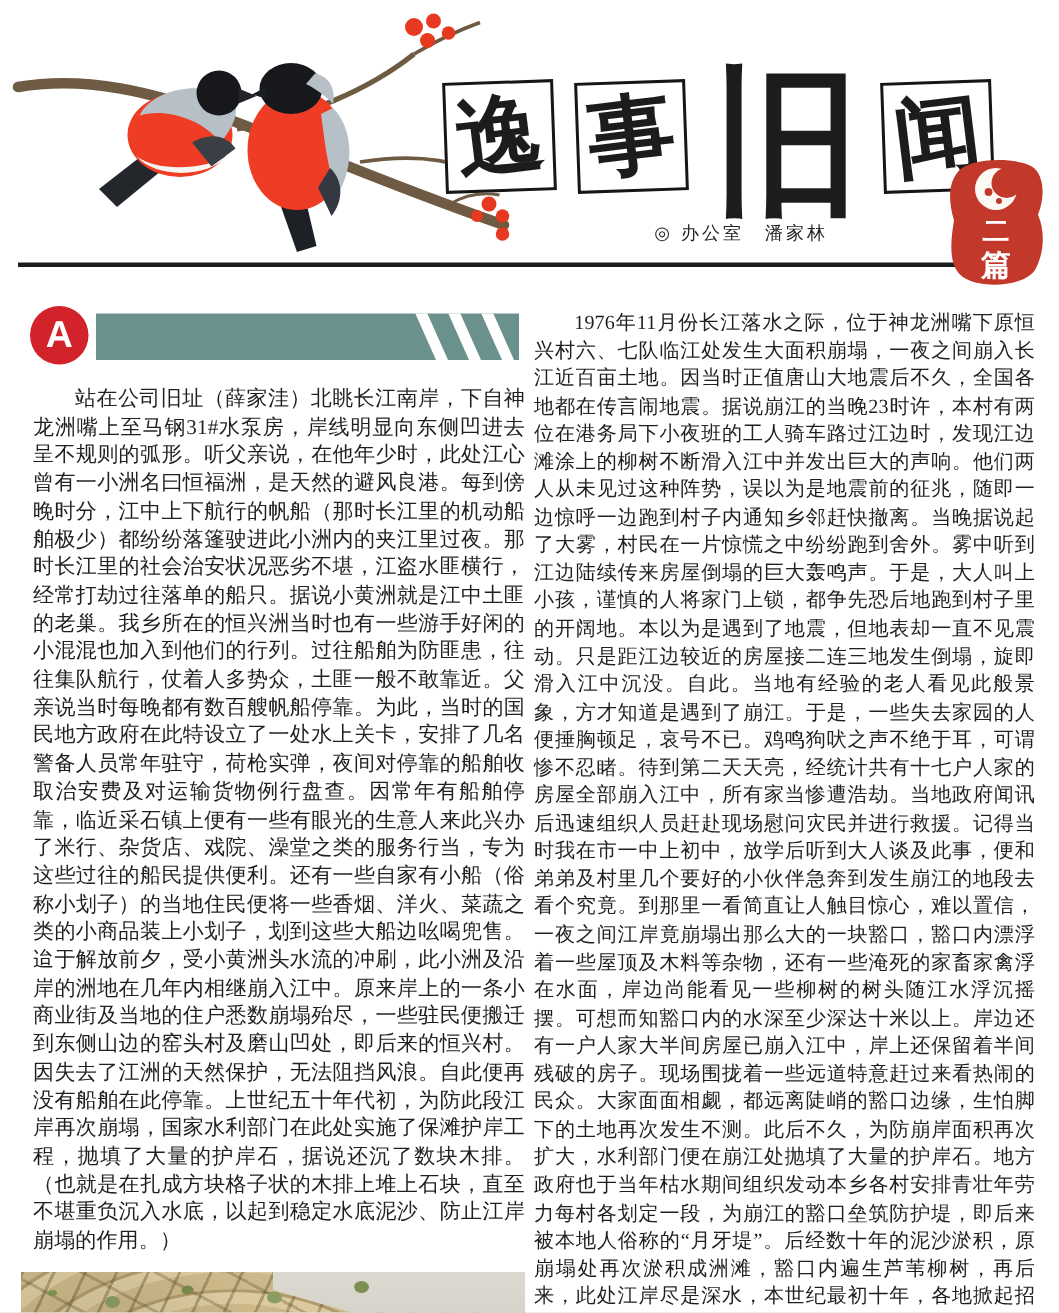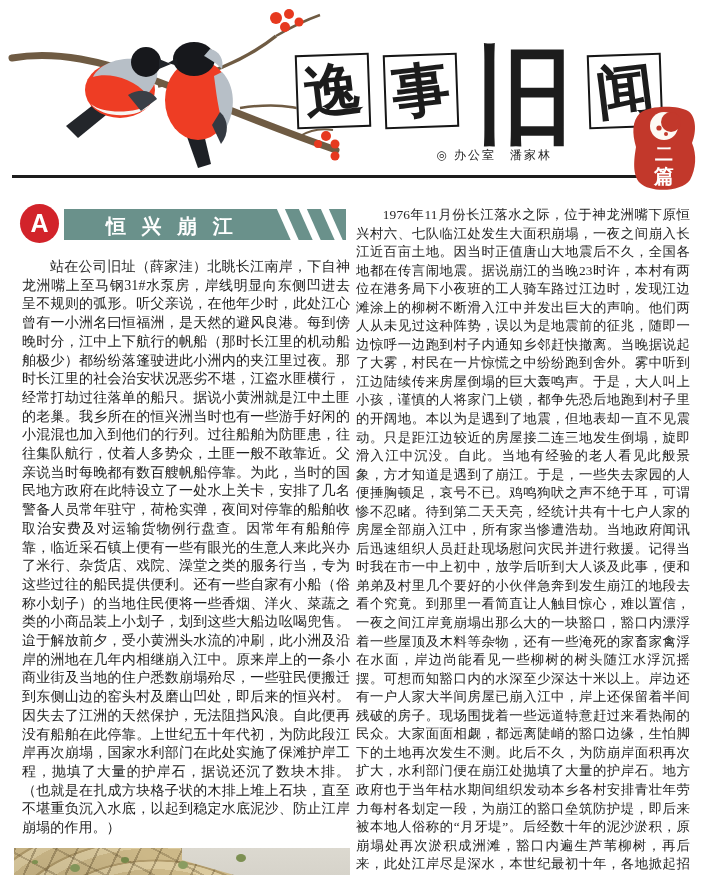--- a/index.html
+++ b/index.html
@@ -143,21 +143,20 @@
     <circle cx="45" cy="19" r="10" fill="#c2382b"></circle>
     <circle cx="33" cy="25" r="2.6" fill="#c2382b"></circle>
     <circle cx="40" cy="31" r="2" fill="#c2382b"></circle>
     <text x="38" y="57" font-size="18" font-weight="bold" fill="#fff" text-anchor="middle">二</text>
     <text x="38" y="80" font-size="20" font-weight="bold" fill="#fff" text-anchor="middle">篇</text>
   </svg>
 
   <div class="section-header">
     <div class="badge">A</div>
     <div class="banner">
-      <span class="banner-text">恒 兴 崩 江</span>
       <span class="stripe s1"></span>
       <span class="stripe s2"></span>
       <span class="stripe s3"></span>
     </div>
   </div>
 
   <div class="col col-left">
     <p class="body-text">站在公司旧址（薛家洼）北眺长江南岸，下自神龙洲嘴上至马钢31#水泵房，岸线明显向东侧凹进去呈不规则的弧形。听父亲说，在他年少时，此处江心曾有一小洲名曰恒福洲，是天然的避风良港。每到傍晚时分，江中上下航行的帆船（那时长江里的机动船舶极少）都纷纷落篷驶进此小洲内的夹江里过夜。那时长江里的社会治安状况恶劣不堪，江盗水匪横行，经常打劫过往落单的船只。据说小黄洲就是江中土匪的老巢。我乡所在的恒兴洲当时也有一些游手好闲的小混混也加入到他们的行列。过往船舶为防匪患，往往集队航行，仗着人多势众，土匪一般不敢靠近。父亲说当时每晚都有数百艘帆船停靠。为此，当时的国民地方政府在此特设立了一处水上关卡，安排了几名警备人员常年驻守，荷枪实弹，夜间对停靠的船舶收取治安费及对运输货物例行盘查。因常年有船舶停靠，临近采石镇上便有一些有眼光的生意人来此兴办了米行、杂货店、戏院、澡堂之类的服务行当，专为这些过往的船民提供便利。还有一些自家有小船（俗称小划子）的当地住民便将一些香烟、洋火、菜蔬之类的小商品装上小划子，划到这些大船边吆喝兜售。迨于解放前夕，受小黄洲头水流的冲刷，此小洲及沿岸的洲地在几年内相继崩入江中。原来岸上的一条小商业街及当地的住户悉数崩塌殆尽，一些驻民便搬迁到东侧山边的窑头村及磨山凹处，即后来的恒兴村。因失去了江洲的天然保护，无法阻挡风浪。自此便再没有船舶在此停靠。上世纪五十年代初，为防此段江岸再次崩塌，国家水利部门在此处实施了保滩护岸工程，抛填了大量的护岸石，据说还沉了数块木排。（也就是在扎成方块格子状的木排上堆上石块，直至不堪重负沉入水底，以起到稳定水底泥沙、防止江岸崩塌的作用。）</p>
     <div class="photo">
       <div class="ph-water"></div>

